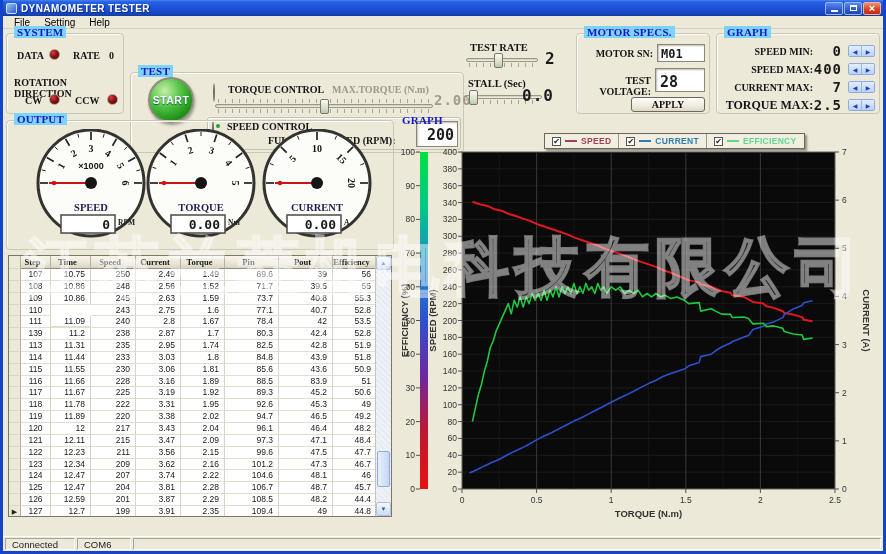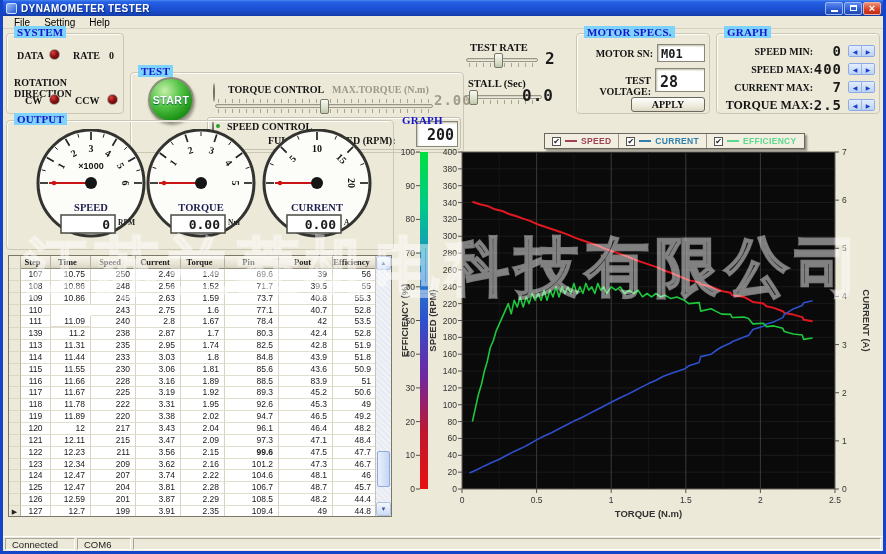--- a/index.html
+++ b/index.html
@@ -493,21 +493,21 @@
             <div class="tcell" style="width: 54px;">47.1</div>
             <div class="tcell" style="width: 44px;">48.4</div>
           </div>
           <div class="trow">
             <div class="tsel"></div>
             <div class="tcell" style="width: 30px; text-align: center; padding-right: 0px;">122</div>
             <div class="tcell" style="width: 40px;">12.23</div>
             <div class="tcell" style="width: 45px;">211</div>
             <div class="tcell" style="width: 45px;">3.56</div>
             <div class="tcell" style="width: 44px;">2.15</div>
-            <div class="tcell" style="width: 54px; font-weight: bold;">99.6</div>
+            <div class="tcell" style="width: 54px;">99.6</div>
             <div class="tcell" style="width: 54px;">47.5</div>
             <div class="tcell" style="width: 44px;">47.7</div>
           </div>
           <div class="trow">
             <div class="tsel"></div>
             <div class="tcell" style="width: 30px; text-align: center; padding-right: 0px;">123</div>
             <div class="tcell" style="width: 40px;">12.34</div>
             <div class="tcell" style="width: 45px;">209</div>
             <div class="tcell" style="width: 45px;">3.62</div>
             <div class="tcell" style="width: 44px;">2.16</div>

